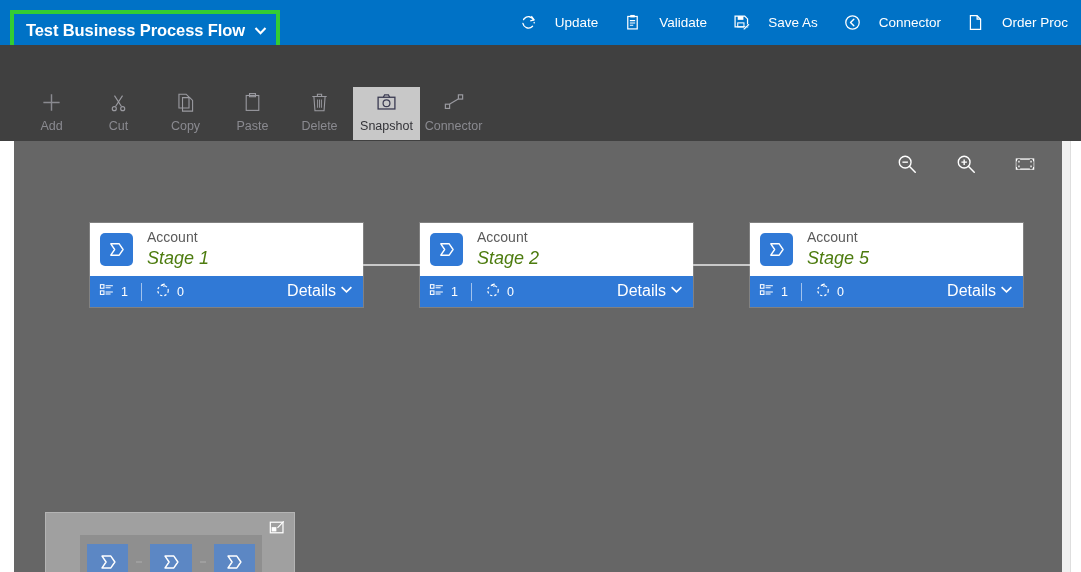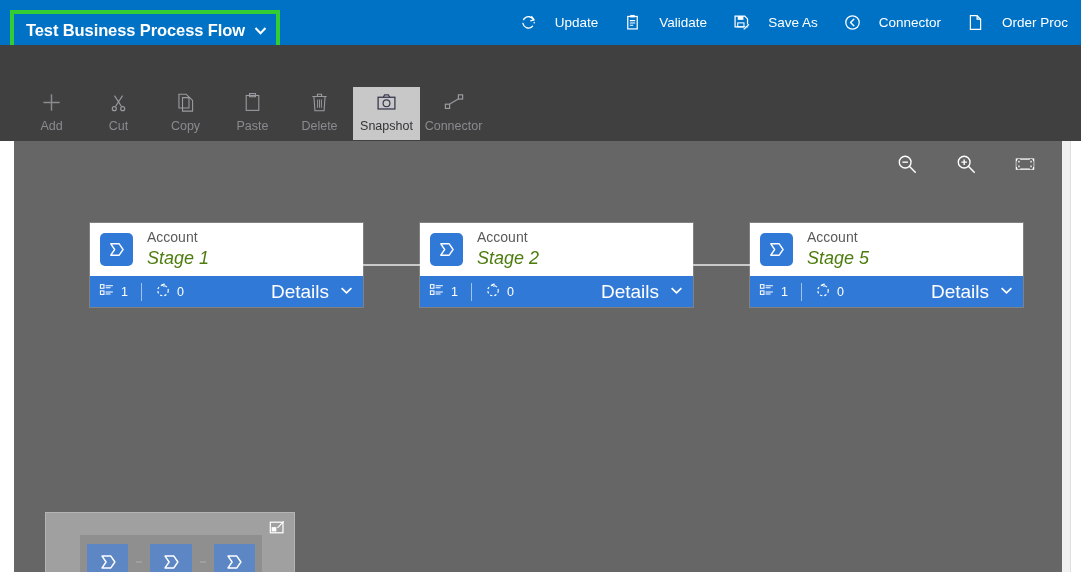--- a/index.html
+++ b/index.html
@@ -79,22 +79,22 @@
   }
   .stage-names { display: flex; flex-direction: column; line-height: 1.32; }
   .stage-entity { font-size: 14px; color: #5A5A5A; }
   .stage-name { font-size: 18px; color: #4d7c0f; font-style: italic; }
   .stage-foot {
     height: 31px; background: #3079D6; display: flex; align-items: center;
     padding: 0 9px; color: #ffffff; font-size: 12.5px;
   }
   .foot-metric { display: flex; align-items: center; gap: 6px; }
   .foot-divider { width: 1px; height: 18px; background: rgba(255,255,255,0.55); margin: 0 13px; }
-  .foot-details { margin-left: auto; display: flex; align-items: flex-start; gap: 10px;
-                  font-size: 19px; cursor: pointer; }
+  .foot-details { margin-left: auto; display: flex; align-items: flex-start; gap: 3px;
+                  font-size: 16px; cursor: pointer; }
   .connector-line { width: 57px; height: 2px; background: #C9C9C9; }
 
   
   .minimap {
     position: absolute; left: 31px; bottom: -18px; width: 250px; height: 78px;
     background: #A0A0A0; border: 1px solid #B4B4B4; padding: 9px;
   }
   .minimap-inner {
     position: absolute; left: 34px; top: 22px; width: 182px; height: 56px;
     background: #8F8F8F; display: flex; align-items: flex-start; gap: 8px; padding: 9px 7px;

